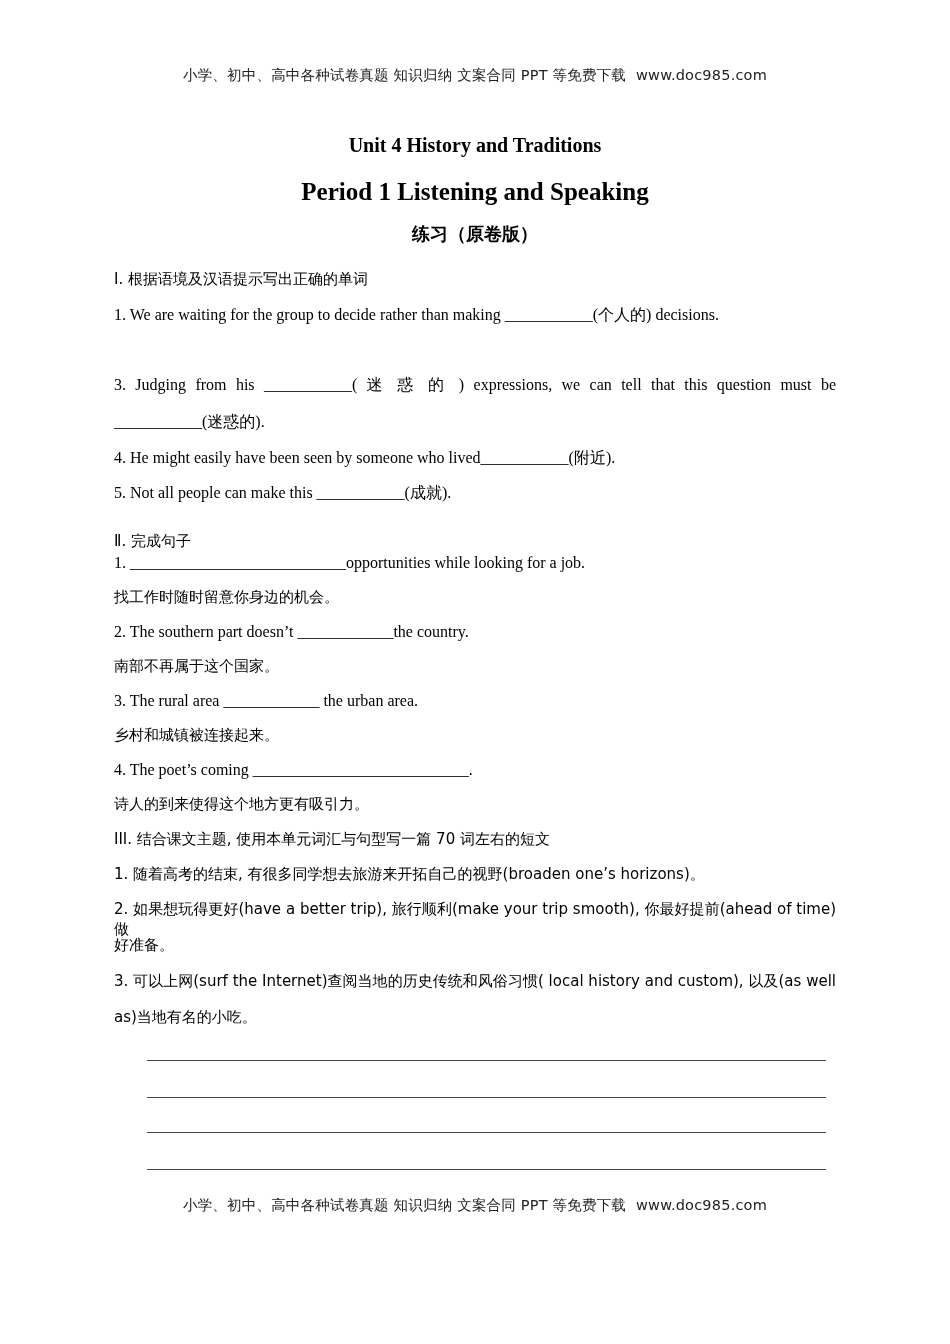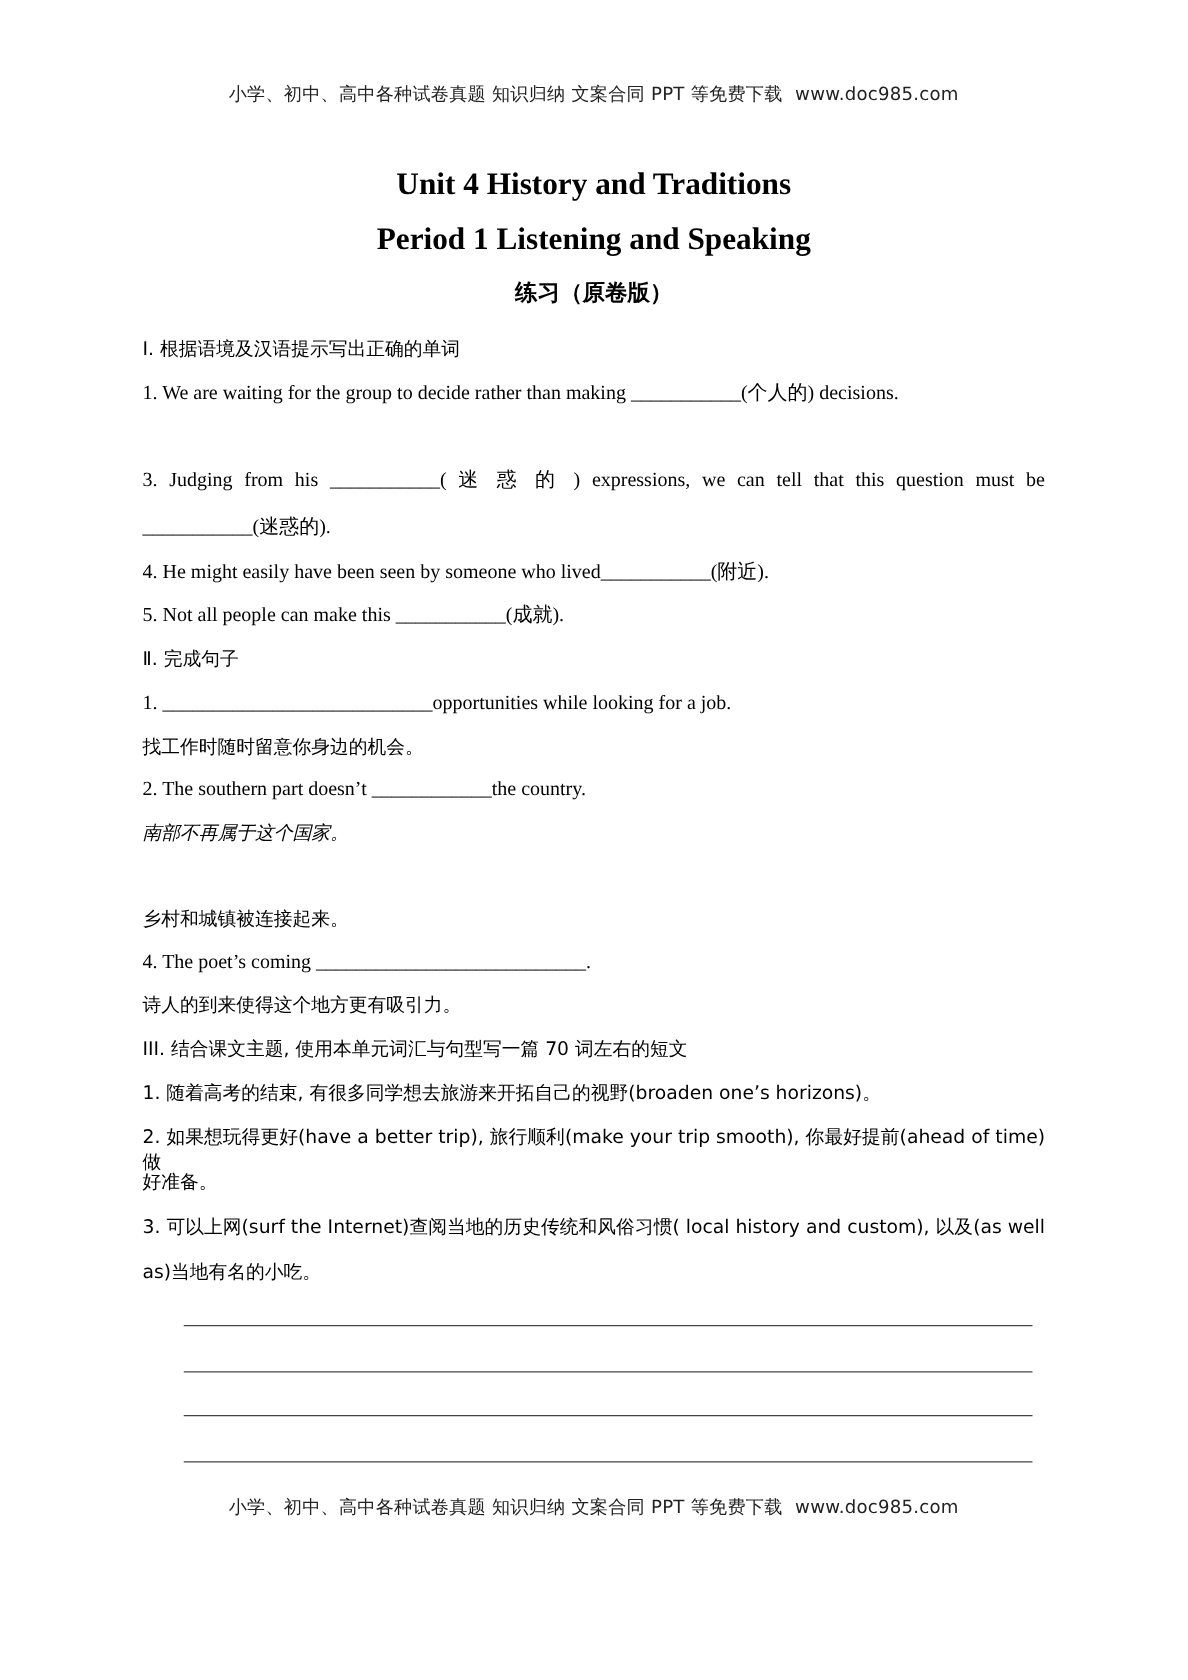--- a/index.html
+++ b/index.html
@@ -3,21 +3,21 @@
   <meta charset="utf-8">
   <style>
     html, body { margin: 0; padding: 0; background: #ffffff; }
     body { width: 950px; height: 1344px; position: relative; overflow: hidden; color: #000; }
     .page { position: absolute; left: 0; top: 0; width: 812px; height: 1344px; background: #fff; }
     .banner { position: absolute; left: 0; width: 950px; text-align: center; font-family: "DejaVu Sans", sans-serif; font-size: 14.5px; color: #222; letter-spacing: 0.2px; }
     .banner .url { margin-left: 10px; }
     .banner-top { top: 66px; }
     .banner-bottom { top: 1196px; }
     .title { position: absolute; left: 0; width: 950px; text-align: center; font-family: "Liberation Serif", serif; font-weight: bold; color: #000; }
-    .t1 { top: 134px; font-size: 25px; }
+    .t1 { top: 134px; font-size: 20px; }
     .t2 { top: 178px; font-size: 25px; }
     .t3 { top: 222px; font-size: 18px; font-family: "DejaVu Sans", sans-serif; }
     .line { position: absolute; left: 114px; font-family: "Liberation Serif", serif; font-size: 16px; color: #000; white-space: pre; line-height: 20px; }
     .justified { width: 722px; text-align: justify; text-align-last: justify; white-space: normal; }
     .zh { font-family: "DejaVu Sans", sans-serif; font-size: 15px; }
     .rule { position: absolute; left: 147px; width: 679px; height: 0; border-top: 1px solid #444; }
   </style>
 </head>
 <body>
 
@@ -31,25 +31,26 @@
   <div class="title t2">Period 1 Listening and Speaking</div>
   <div class="title t3">练习（原卷版）</div>
 
   <div class="line zh" style="top:269px;">Ⅰ. 根据语境及汉语提示写出正确的单词</div>
   <div class="line" style="top:305px;">1. We are waiting for the group to decide rather than making ___________(个人的) decisions.</div>
   <div class="line justified" style="top:375px;">3. Judging from his ___________( 迷 惑 的 ) expressions,  we can tell that this question must be</div>
   <div class="line" style="top:412px;">___________(迷惑的).</div>
   <div class="line" style="top:448px;">4. He might easily have been seen by someone who lived___________(附近).</div>
   <div class="line" style="top:483px;">5. Not all people can make this ___________(成就).</div>
 
-  <div class="line zh" style="top:517px;">Ⅱ. 完成句子</div>
+  <div class="line zh" style="top:531px;">Ⅱ. 完成句子</div>
   <div class="line" style="top:553px;">1. ___________________________opportunities while looking for a job.</div>
   <div class="line zh" style="top:587px;text-align:center;">找工作时随时留意你身边的机会。</div>
   <div class="line" style="top:622px;">2. The southern part doesn’t ____________the country.</div>
-  <div class="line zh" style="top:656px;font-style:italic;">南部不再属于这个国家。</div>
+  <div class="line zh" style="top:656px;">南部不再属于这个国家。</div>
+  <div class="line" style="top:691px;">3. The rural area ____________ the urban area.</div>
   <div class="line zh" style="top:725px;">乡村和城镇被连接起来。</div>
   <div class="line" style="top:760px;">4. The poet’s coming ___________________________.</div>
   <div class="line zh" style="top:794px;">诗人的到来使得这个地方更有吸引力。</div>
 
   <div class="line zh" style="top:829px;">III. 结合课文主题, 使用本单元词汇与句型写一篇 70 词左右的短文</div>
   <div class="line zh" style="top:864px;">1. 随着高考的结束, 有很多同学想去旅游来开拓自己的视野(broaden one’s horizons)。</div>
   <div class="line zh justified" style="top:899px;">2. 如果想玩得更好(have a better trip), 旅行顺利(make your trip smooth), 你最好提前(ahead of time)做</div>
   <div class="line zh" style="top:935px;">好准备。</div>
   <div class="line zh justified" style="top:971px;">3. 可以上网(surf the Internet)查阅当地的历史传统和风俗习惯( local history and custom), 以及(as well</div>
   <div class="line zh" style="top:1007px;">as)当地有名的小吃。</div>

